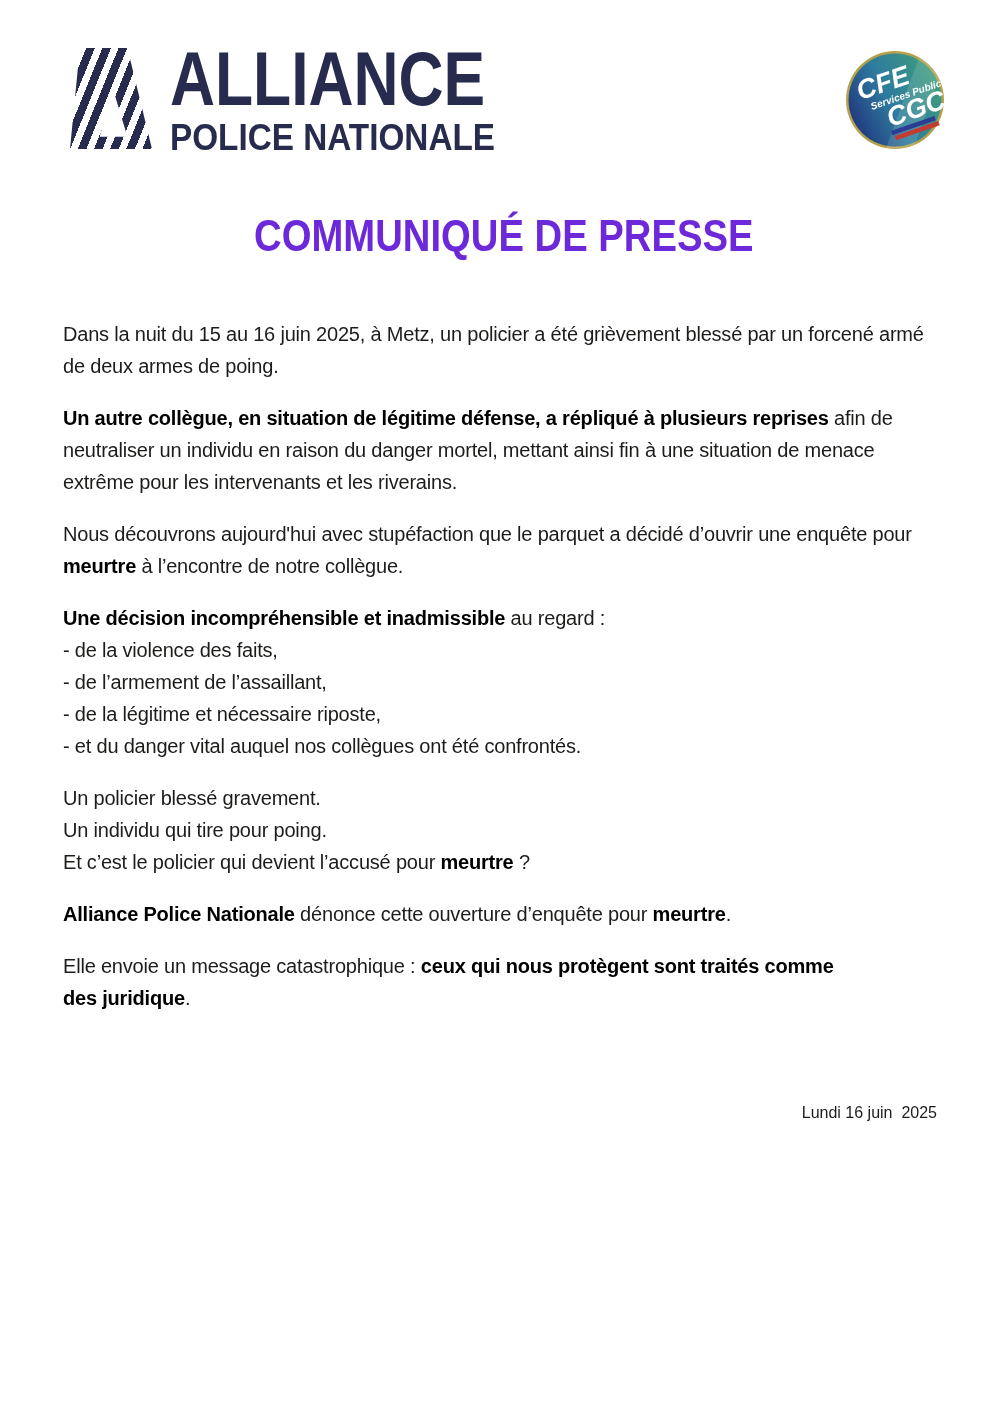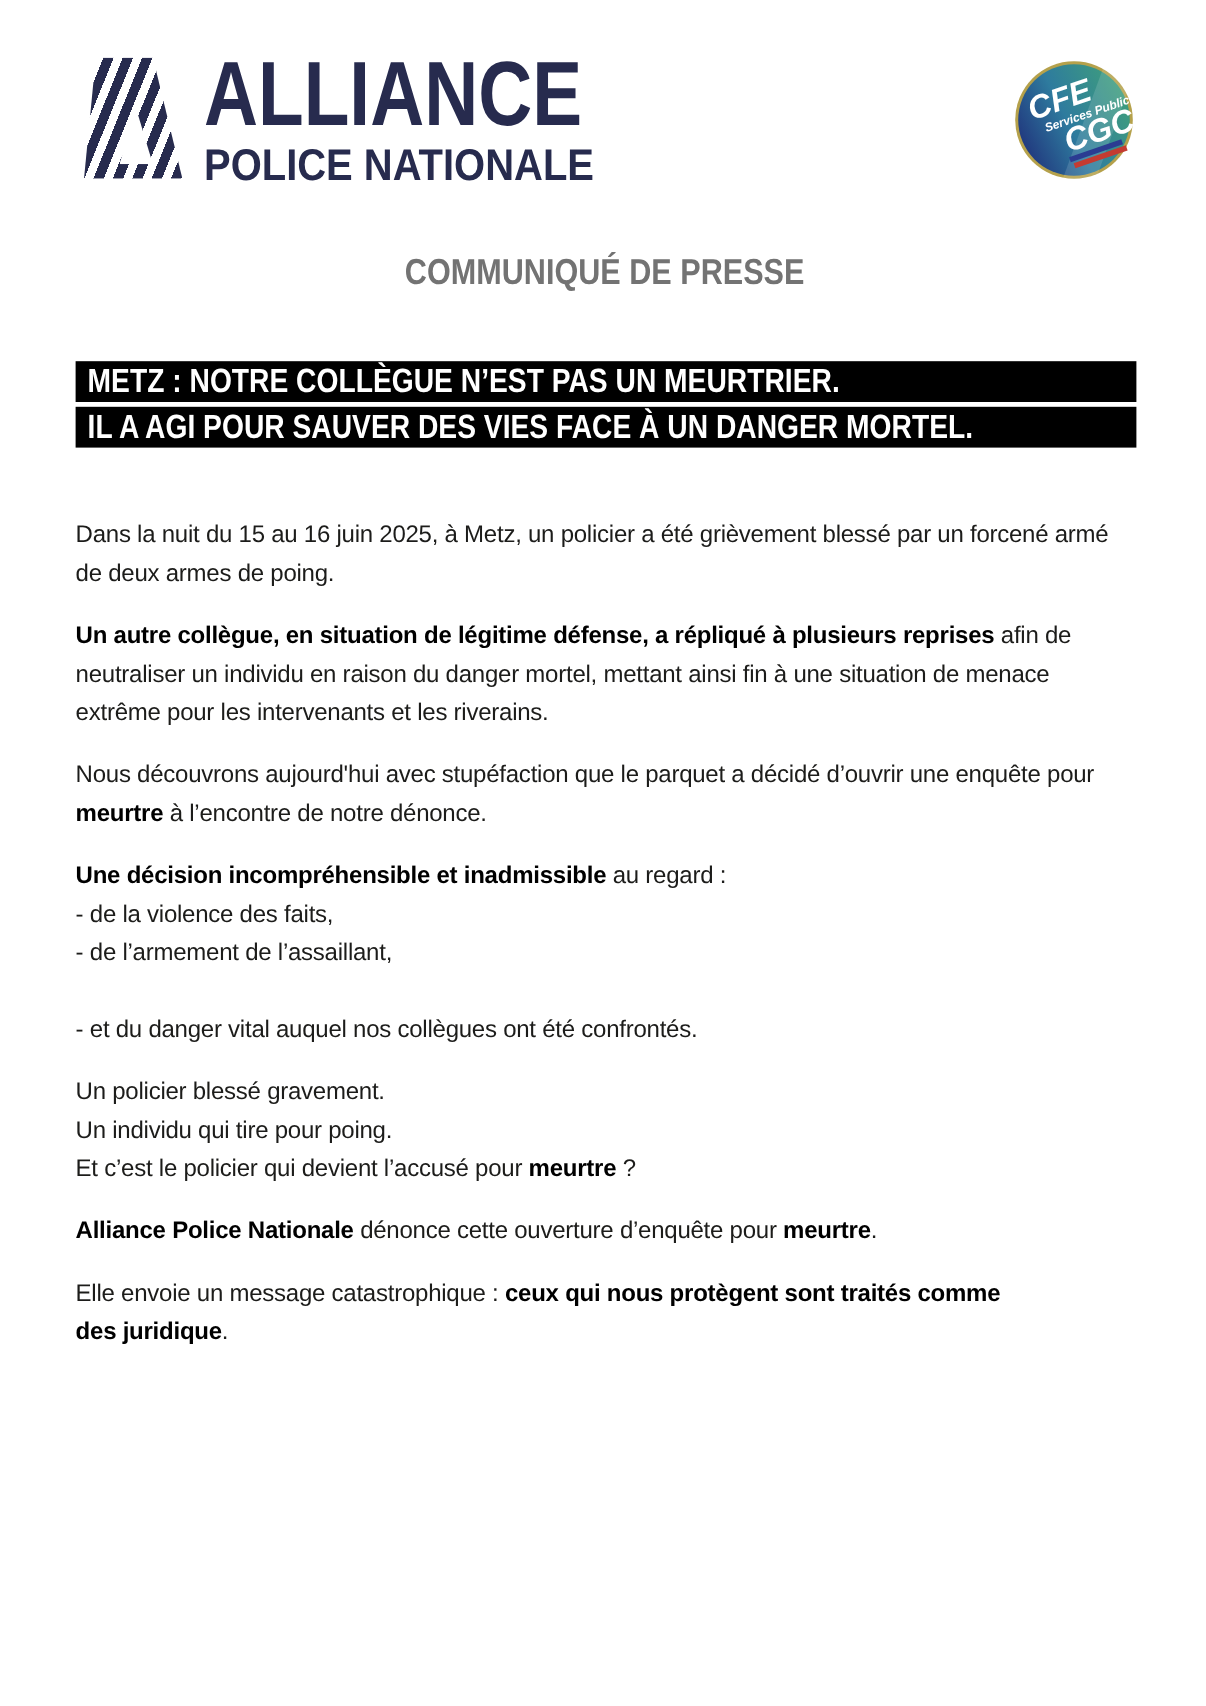--- a/index.html
+++ b/index.html
@@ -57,21 +57,21 @@
     font-size: 37px; font-weight: 700; line-height: 1;
     transform: scaleX(0.9); transform-origin: left top;
     white-space: nowrap;
   }
   .badge { flex: none; margin-top: 2px; }
 
   
   .doc-title {
     margin: 62px 0 0 0;
     text-align: center;
-    font-size: 30px; font-weight: 700; color: #737373;
+    font-size: 45px; font-weight: 700; color: #6d28d9;
     line-height: 1.08;
   }
   .doc-title .cond {
     display: inline-block;
     transform: scaleX(0.85); transform-origin: center;
     white-space: nowrap;
   }
 
   
   .banner { margin-top: 57px; width: 884px; }
@@ -149,34 +149,26 @@
         <rect x="36" y="78" width="46" height="4.5" fill="#2b3c92"></rect>
         <rect x="38" y="84" width="46" height="4.5" fill="#c43b31"></rect>
       </g>
     </svg>
   </header>
 
   <h1 class="doc-title">
     <span class="cond">COMMUNIQUÉ DE PRESSE</span>
   </h1>
 
-  <div class="banner">
-    <div class="banner-line">
-      <span class="cond">METZ : NOTRE COLLÈGUE N’EST PAS UN MEURTRIER.</span>
-    </div>
-    <div class="banner-line">
-      <span class="cond">IL A AGI POUR SAUVER DES VIES FACE À UN DANGER MORTEL.</span>
-    </div>
-  </div>
 
   <main class="bodytext">
     <p class="para"><span>Dans la nuit du 15 au 16 juin 2025, à Metz, un policier a été grièvement blessé par un forcené armé de deux armes de poing.</span></p>
     <p class="para"><strong>Un autre collègue, en situation de légitime défense, a répliqué à plusieurs reprises</strong><span> afin de neutraliser un individu en raison du danger mortel, mettant ainsi fin à une situation de menace extrême pour les intervenants et les riverains.</span></p>
-    <p class="para"><span>Nous découvrons aujourd'hui avec stupéfaction que le parquet a décidé d’ouvrir une enquête pour </span><strong>meurtre</strong><span> à l’encontre de notre dénonce.</span></p>
-    <p class="para"><strong>Une décision incompréhensible et inadmissible</strong><span> au regard :</span><br><span>- de la violence des faits,</span><br><span>- de l’armement de l’assaillant,</span><br><br><span>- et du danger vital auquel nos collègues ont été confrontés.</span></p>
+    <p class="para"><span>Nous découvrons aujourd'hui avec stupéfaction que le parquet a décidé d’ouvrir une enquête pour </span><strong>meurtre</strong><span> à l’encontre de notre collègue.</span></p>
+    <p class="para"><strong>Une décision incompréhensible et inadmissible</strong><span> au regard :</span><br><span>- de la violence des faits,</span><br><span>- de l’armement de l’assaillant,</span><br><span>- de la légitime et nécessaire riposte,</span><br><span>- et du danger vital auquel nos collègues ont été confrontés.</span></p>
     <p class="para"><span>Un policier blessé gravement.</span><br><span>Un individu qui tire pour poing.</span><br><span>Et c’est le policier qui devient l’accusé pour </span><strong>meurtre</strong><span> ?</span></p>
     <p class="para"><strong>Alliance Police Nationale</strong><span> dénonce cette ouverture d’enquête pour </span><strong>meurtre</strong><span>.</span></p>
     <p class="para"><span>Elle envoie un message catastrophique : </span><strong>ceux qui nous protègent sont traités comme</strong><br><strong>des juridique</strong><span>.</span></p>
   </main>
 
   <footer class="doc-footer">
     <span class="date">Lundi 16 juin  2025</span>
   </footer>
 
 </div>

